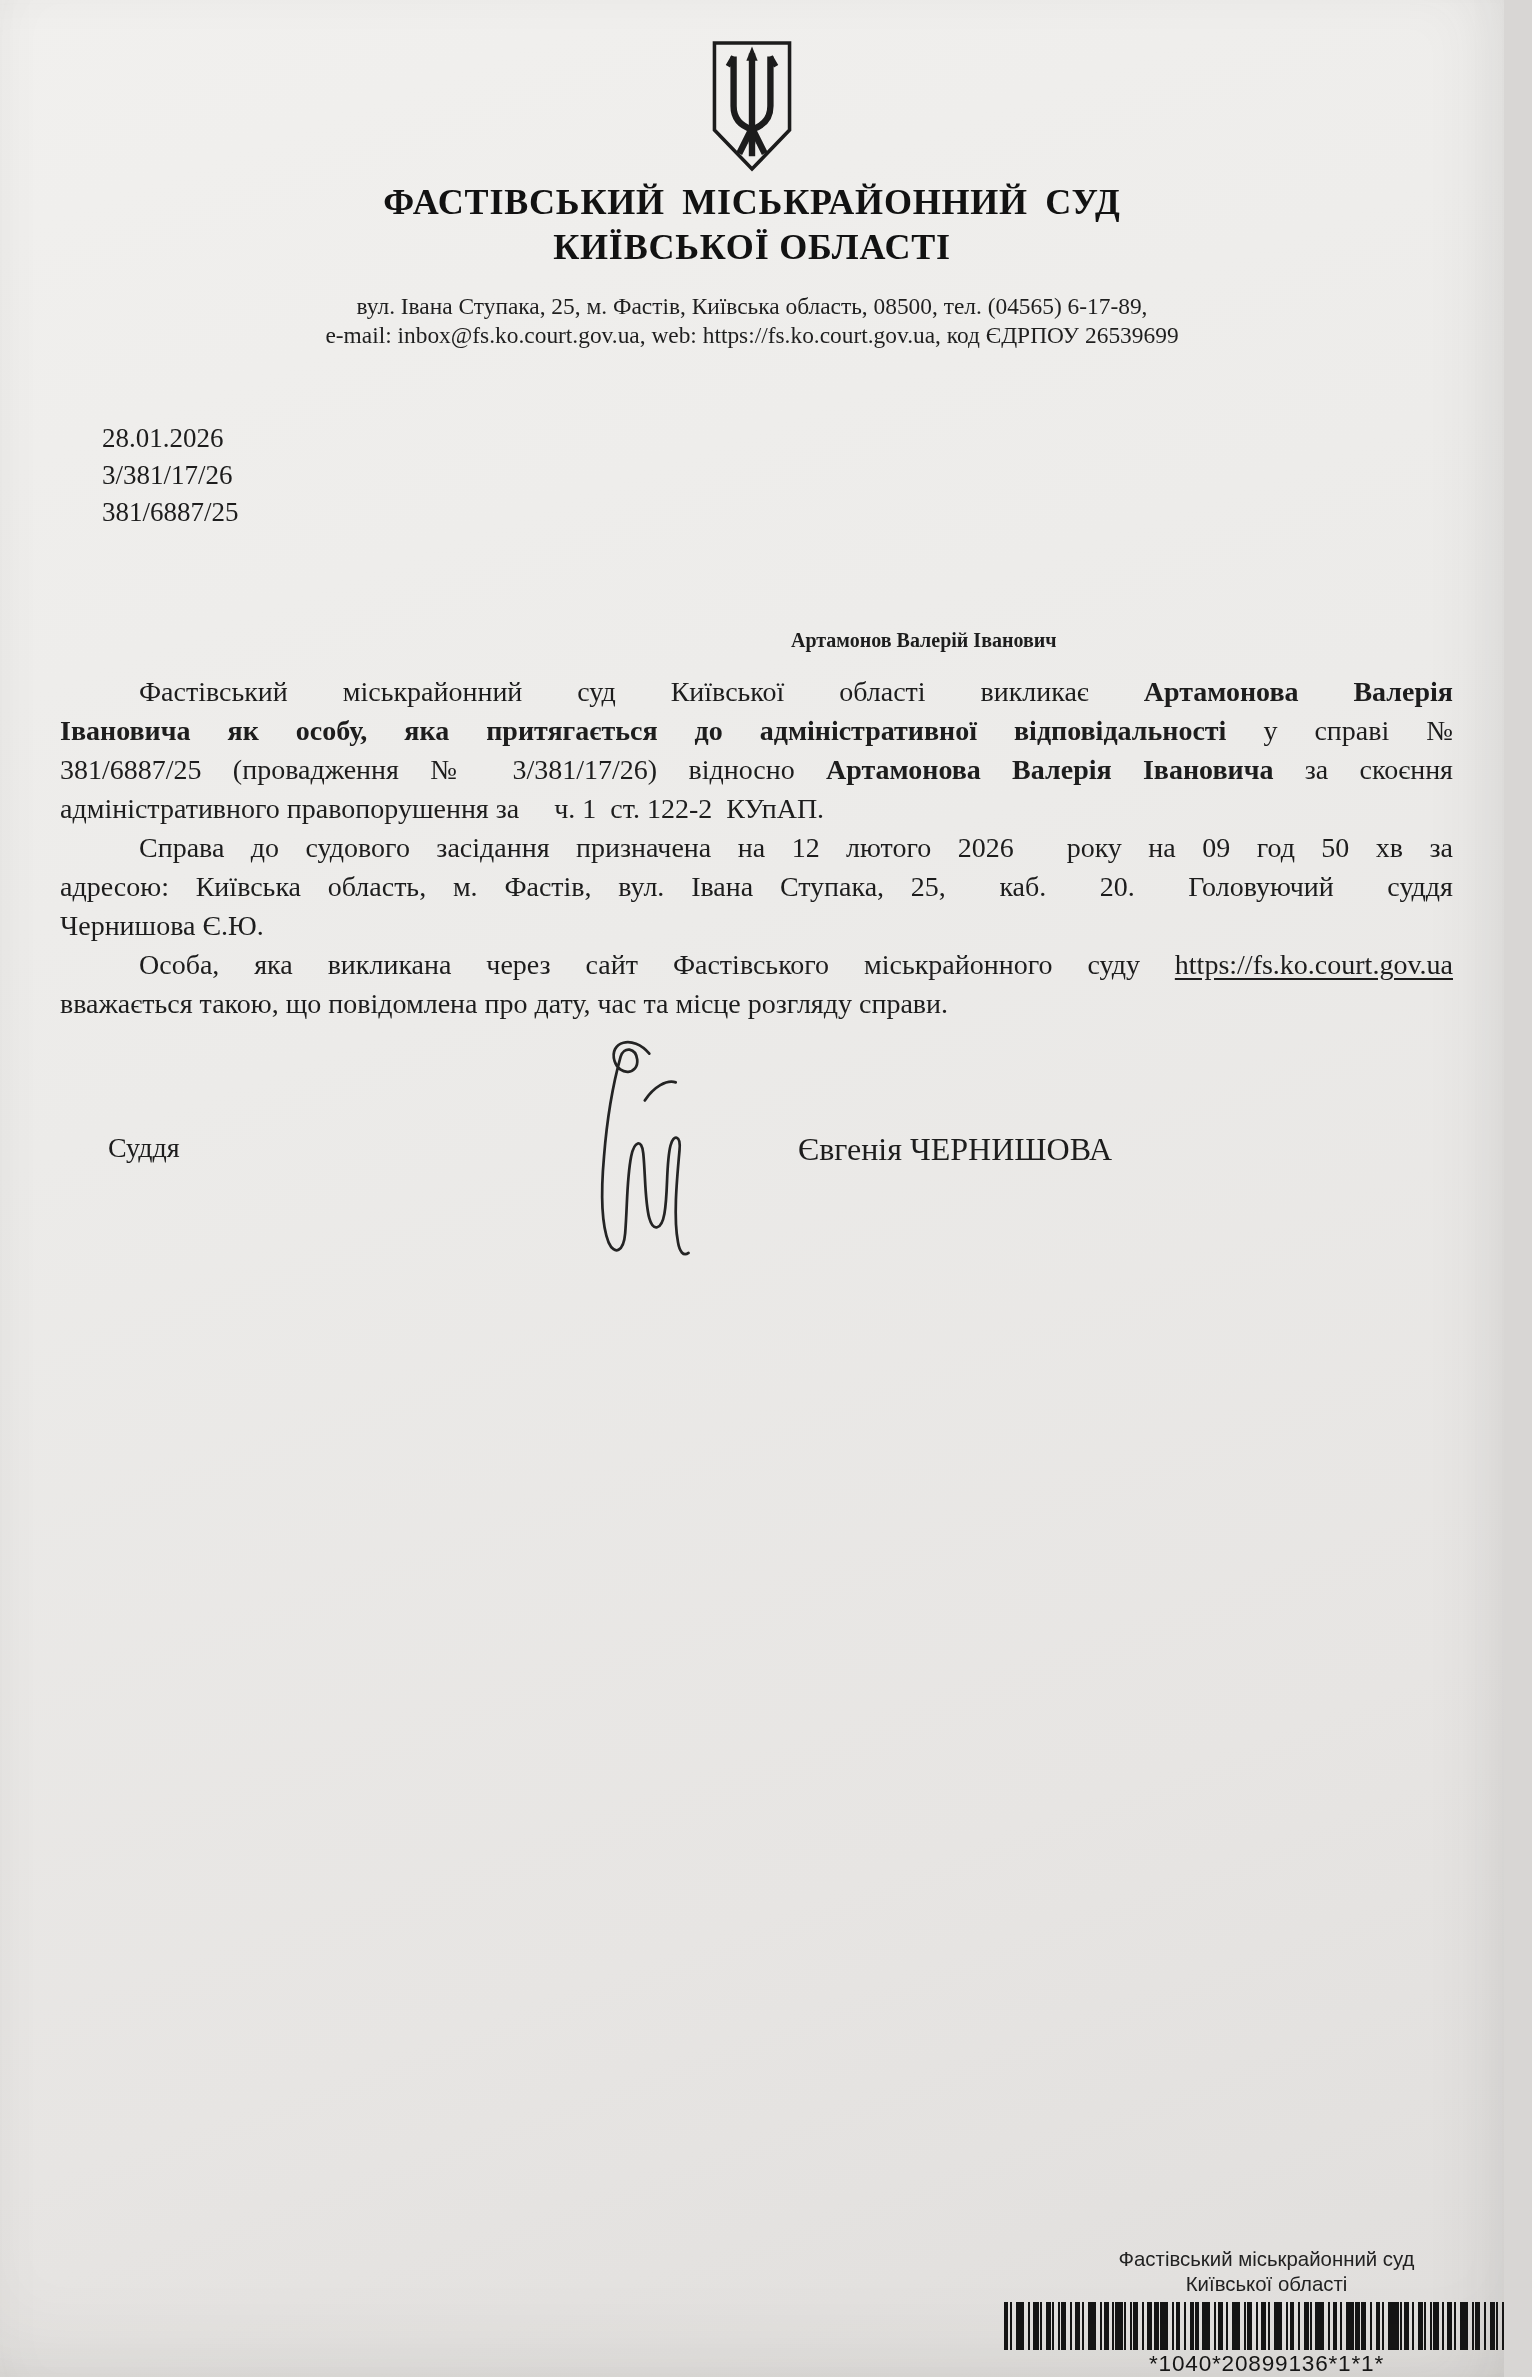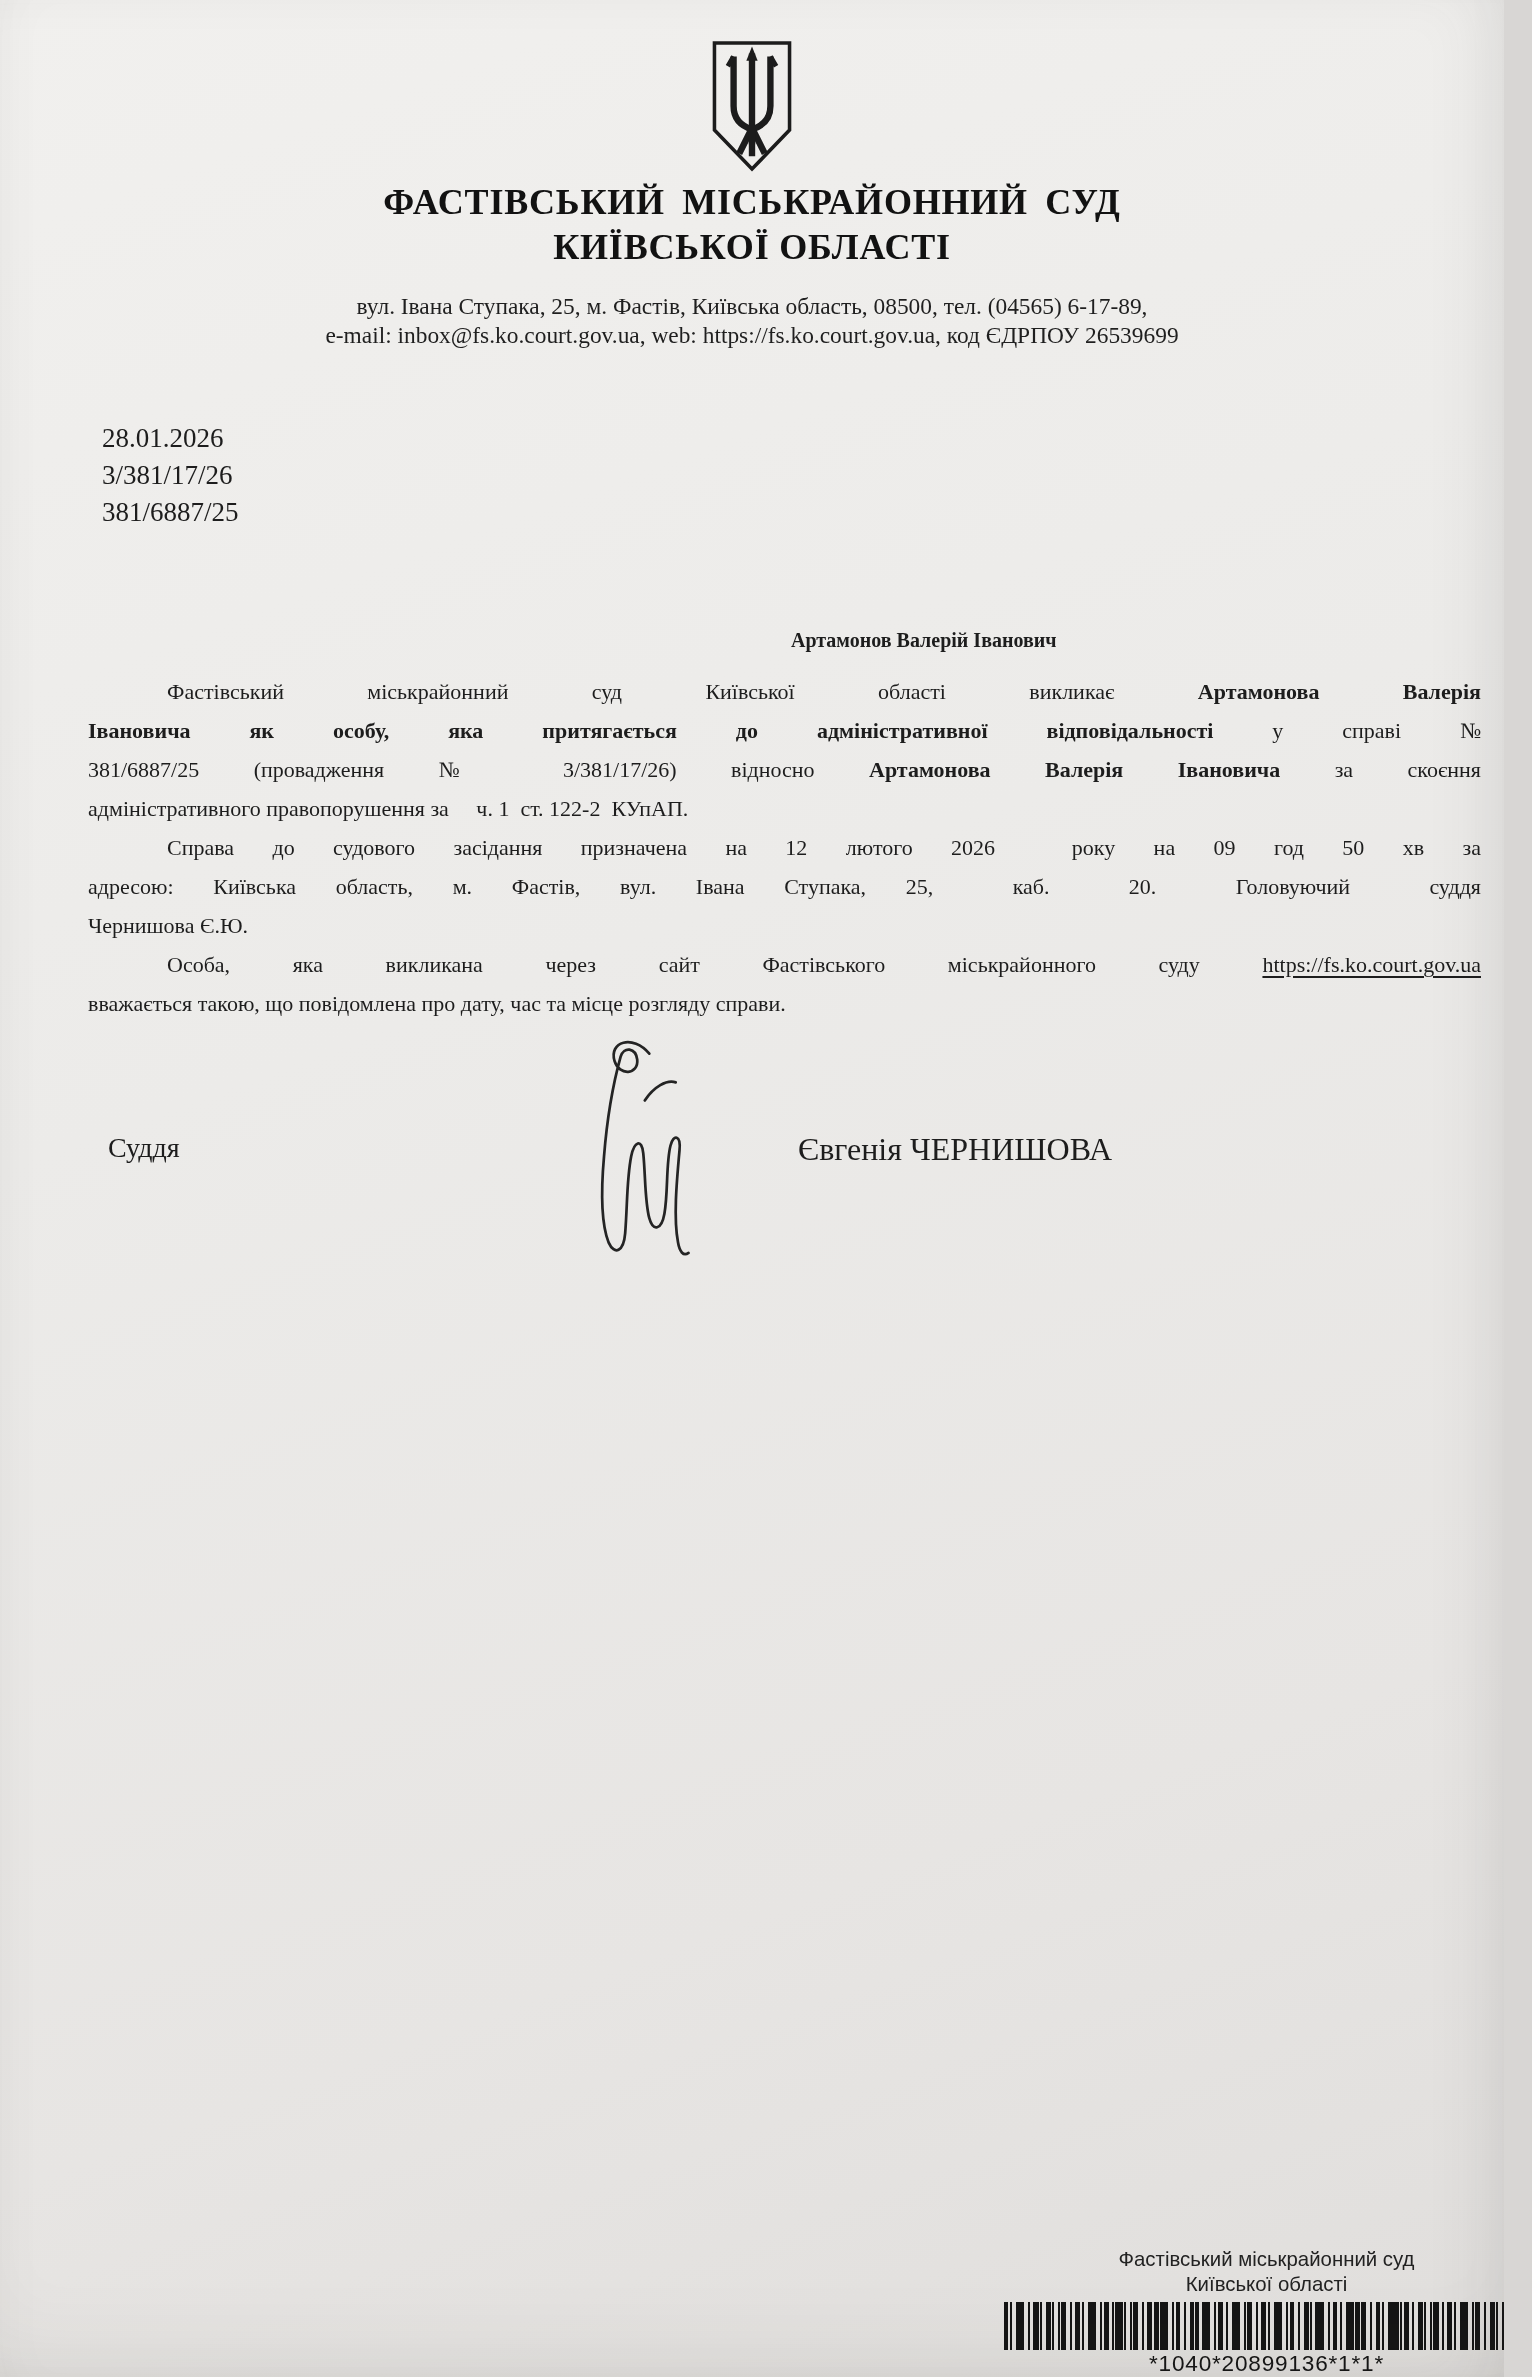--- a/index.html
+++ b/index.html
@@ -18,21 +18,21 @@
     font-size:36px;font-weight:bold;letter-spacing:0.8px;word-spacing:7.5px;color:#121212;}
   .title2{position:absolute;top:226px;left:0;width:100%;text-align:center;
     font-size:36px;font-weight:bold;letter-spacing:0.8px;color:#121212;}
   .addr{position:absolute;left:0;width:100%;text-align:center;font-size:23.4px;color:#1f1f1f;}
   .addr1{top:293px;} .addr2{top:322px;}
   
   .refs{position:absolute;top:420px;left:102px;font-size:27px;line-height:37px;}
   
   .addressee{position:absolute;top:609px;left:791px;font-size:20px;font-weight:bold;margin-top:20px;}
   
-  .body{position:absolute;top:672px;left:88px;width:1393px;font-size:22px;line-height:39px;font-family:Liberation Serif, serif;}
+  .body{position:absolute;top:672px;left:60px;width:1393px;font-size:28px;line-height:39px;font-family:Liberation Serif, serif;}
   .ln{white-space:normal;}
   .j{text-align:justify;text-align-last:justify;}
   .last{text-align:center;text-align-last:left;}
   .first{text-indent:79px;}
   .b{font-weight:bold;}
   .u{text-decoration:underline;text-underline-offset:3.8px;}
   
   .sig-label{position:absolute;top:1132px;left:108px;font-size:28px;text-align:center;}
   .sig-name{position:absolute;top:1131px;left:778px;font-size:32px;margin-left:20px;}
   .sig-mark{position:absolute;top:1028px;left:560px;}

